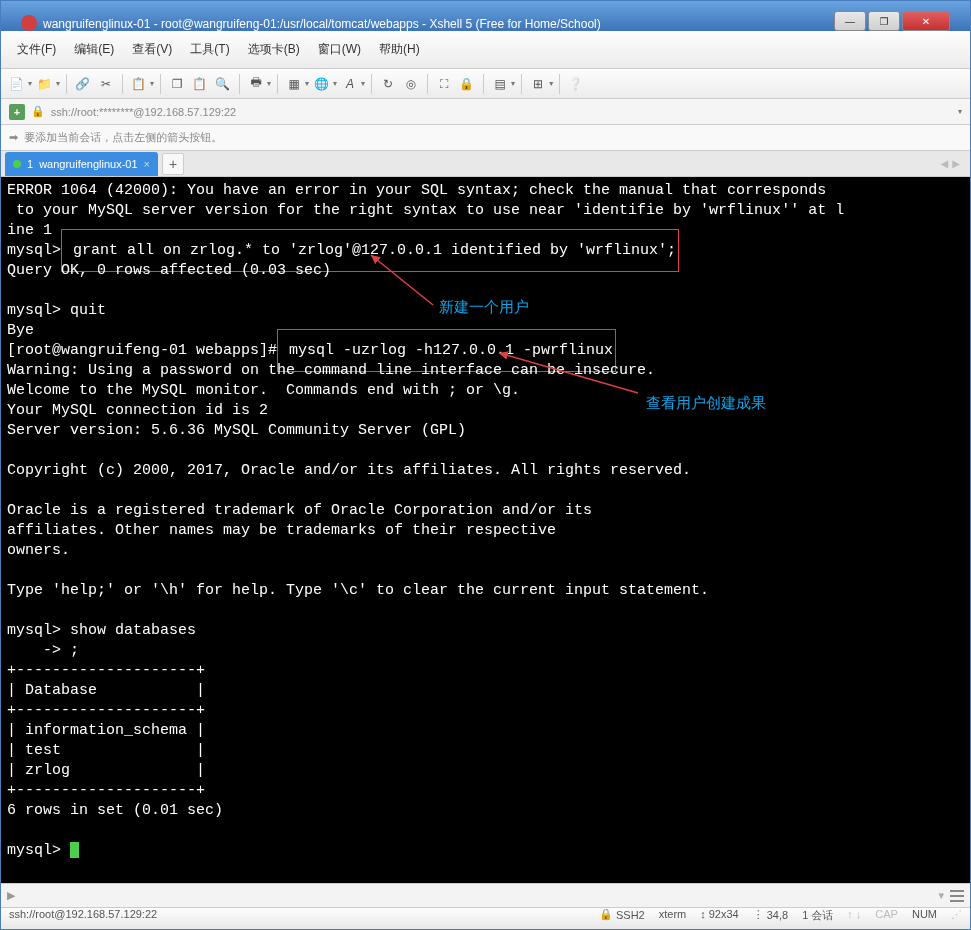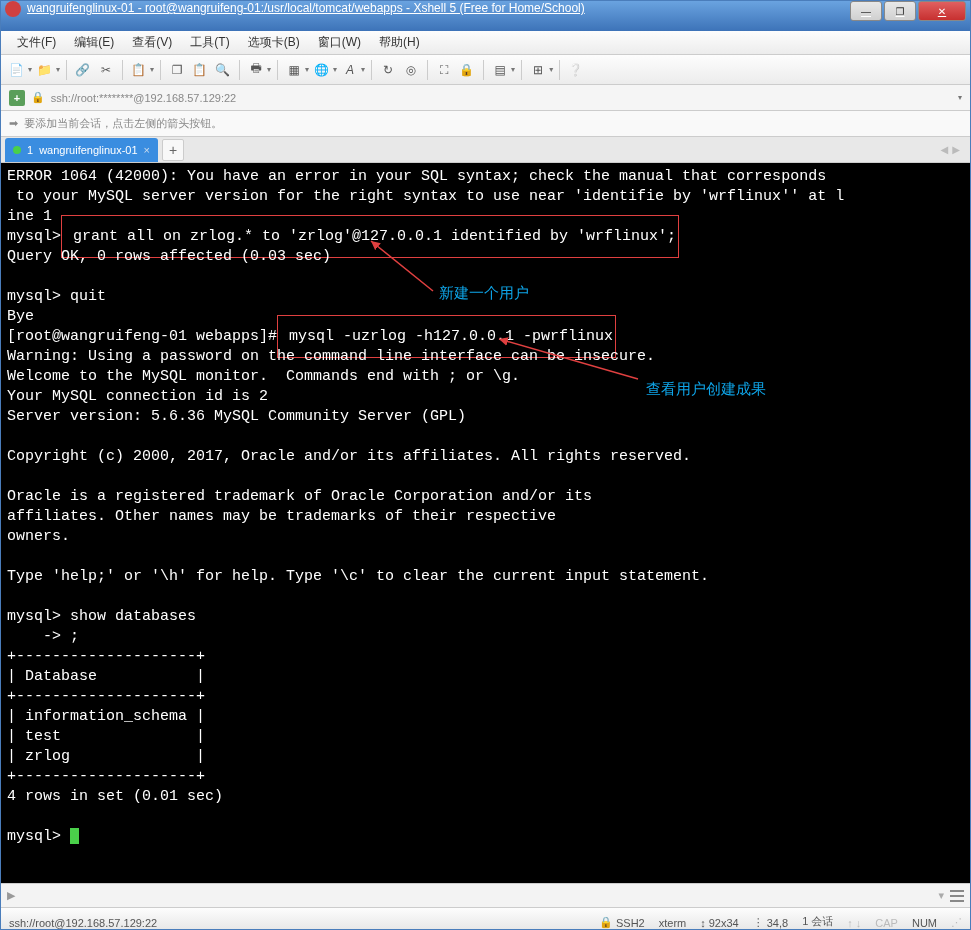--- a/index.html
+++ b/index.html
@@ -1,24 +1,24 @@
 <!DOCTYPE html>
 <html><head>
 <meta charset="utf-8">
 <style>
 * { margin: 0; padding: 0; box-sizing: border-box; }
 body { font-family: "Microsoft YaHei", Tahoma, sans-serif; font-size: 12px; background: #f0f0f0; width: 971px; height: 930px; overflow: hidden; }
 .window { width: 971px; height: 930px; display: flex; flex-direction: column; border: 1px solid #4a7dbb; }
-.titlebar { height: 30px; background: linear-gradient(#6aa3e0, #3d73b8); display: flex; align-items: flex-start; padding: 0 4px; color: #fff; text-decoration: underline; }
+.titlebar { height: 30px; background: linear-gradient(#6aa3e0, #3d73b8); display: flex; align-items: flex-end; padding: 0 20px; color: #fff; }
 .titlebar-icon { width: 16px; height: 16px; background: #d04040; border-radius: 50%; margin-right: 6px; }
 .titlebar-text { flex: 1; font-size: 12px; }
 .win-controls { display: flex; gap: 0; }
 .win-btn { width: 32px; height: 20px; background: linear-gradient(#e8e8e8,#d0d0d0); border: 1px solid #888; border-radius: 3px; margin-left: 2px; display: flex; align-items: center; justify-content: center; font-size: 10px; cursor: pointer; color: #333; }
 .win-btn.close { background: linear-gradient(#e06060,#c73030); color: #fff; width: 48px; }
-.menubar { height: 24px; background: linear-gradient(#fdfdfd, #ececec); border-bottom: 1px solid #ccc; display: flex; align-items: center; padding: 0 8px; gap: 2px; color: #333; }
+.menubar { height: 38px; background: linear-gradient(#fdfdfd, #ececec); border-bottom: 1px solid #ccc; display: flex; align-items: center; padding: 0 8px; gap: 2px; color: #333; }
 .menubar .menu-item { padding: 2px 8px; cursor: pointer; }
 .toolbar { height: 30px; background: linear-gradient(#fdfdfd, #ececec); border-bottom: 1px solid #ccc; display: flex; align-items: center; padding: 0 6px; gap: 3px; }
 .tb-btn { width: 20px; height: 20px; display: flex; align-items: center; justify-content: center; cursor: pointer; border-radius: 2px; font-size: 12px; color: #555; }
 .tb-sep { width: 1px; height: 20px; background: #ccc; margin: 0 3px; }
 .tb-dd { font-size: 8px; margin-left: -2px; color: #777; cursor: pointer; }
 .addressbar { height: 26px; background: #f5f5f5; border-bottom: 1px solid #ccc; display: flex; align-items: center; padding: 0 8px; gap: 6px; color: #888; font-size: 11px; }
 .addressbar .plus-btn { width: 16px; height: 16px; background: #5a9e5a; color: #fff; border-radius: 2px; display: flex; align-items: center; justify-content: center; font-weight: bold; cursor: pointer; }
 .addressbar .lock { color: #aaa; }
 .hintbar { height: 26px; background: #f9f9f9; border-bottom: 1px solid #ccc; display: flex; align-items: center; padding: 0 8px; gap: 6px; color: #888; font-size: 11px; }
 .tabbar { height: 26px; background: #e8e8e8; border-bottom: 1px solid #ccc; display: flex; align-items: center; padding: 0 4px; }
@@ -30,21 +30,21 @@
 .terminal { flex: 1; background: #000; color: #fff; font-family: "Consolas","Courier New",monospace; font-size: 15px; line-height: 20px; padding: 4px 6px; overflow: hidden; white-space: pre; position: relative; }
 .box-red { border: 1px solid #e04040; display: inline; padding: 12px 2px; }
 .red-text { color: #0ea5e9; }
 .cursor-block { display: inline-block; width: 9px; height: 16px; background: #4ad04a; vertical-align: middle; }
 .arrow-svg { position: absolute; pointer-events: none; }
 .inputbar { height: 24px; background: #f3f3f3; border-top: 1px solid #ccc; display: flex; align-items: center; padding: 0 6px; gap: 6px; color: #888; font-size: 11px; }
 .inputbar .send-icon { color: #999; }
 .inputbar-right { margin-left: auto; display: flex; gap: 6px; align-items: center; }
 .hamburger { width: 14px; height: 12px; display: flex; flex-direction: column; justify-content: space-between; cursor: pointer; }
 .hamburger span { height: 2px; background: #888; }
-.statusbar { height: 22px; background: linear-gradient(#fdfdfd, #e8e8e8); border-top: 1px solid #ccc; display: flex; align-items: flex-end; padding: 0 8px; gap: 14px; color: #555; font-size: 11px; }
+.statusbar { height: 22px; background: linear-gradient(#fdfdfd, #e8e8e8); border-top: 1px solid #ccc; display: flex; align-items: flex-start; padding: 0 8px; gap: 14px; color: #555; font-size: 11px; }
 .statusbar .sb-left { flex: 1; }
 .statusbar .sb-item { display: flex; align-items: center; gap: 3px; }
 .sb-arrows { color: #bbb; }
 </style>
 </head>
 <body>
 
 <div class="window">
   <div class="titlebar">
     <div class="titlebar-icon"></div>
@@ -157,21 +157,21 @@
 <span></span>
 <span>mysql&gt; show databases</span>
 <span>    -&gt; ;</span>
 <span>+--------------------+</span>
 <span>| Database           |</span>
 <span>+--------------------+</span>
 <span>| information_schema |</span>
 <span>| test               |</span>
 <span>| zrlog              |</span>
 <span>+--------------------+</span>
-<span>4 rows in set (0.01 sec)</span>
+<span>6 rows in set (0.01 sec)</span>
 <span></span>
 <span>mysql&gt; </span><span class="cursor-block"></span>
 <svg class="arrow-svg" style="left:0;top:0;" width="960" height="700">
   <defs>
           <marker id="ah" markerWidth="8" markerHeight="8" refX="6" refY="3" orient="auto">
             <path d="M0,0 L6,3 L0,6 Z" fill="#e04040"></path>
           </marker>
         </defs>
   <line x1="432" y1="128" x2="370" y2="78" stroke="#e04040" stroke-width="1.5" marker-end="url(#ah)"></line>
   <line x1="637" y1="216" x2="498" y2="176" stroke="#e04040" stroke-width="1.5" marker-end="url(#ah)"></line>

